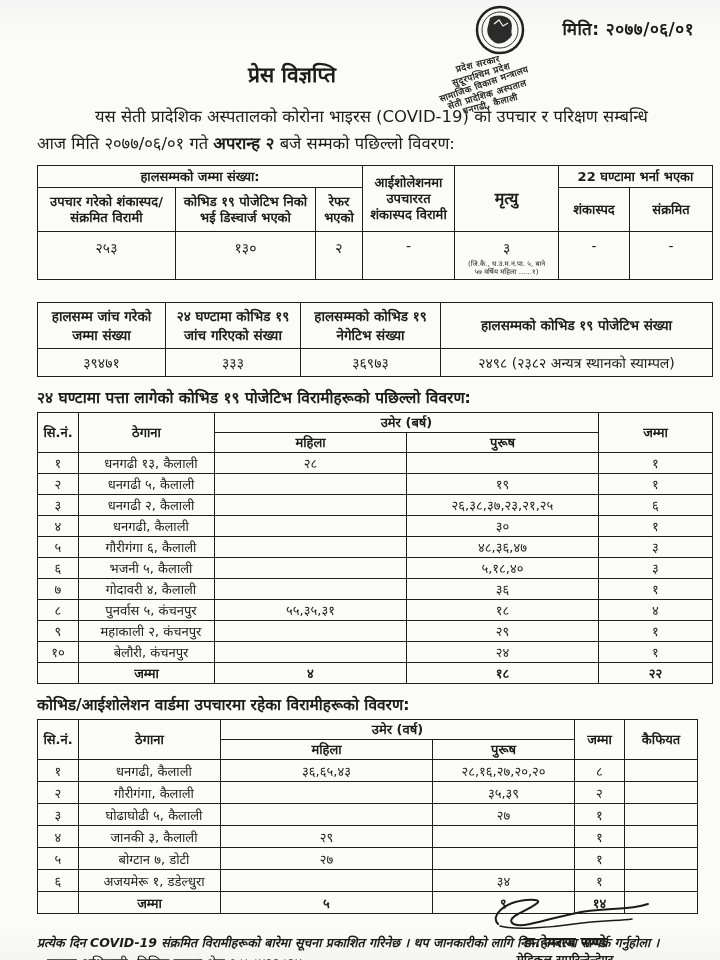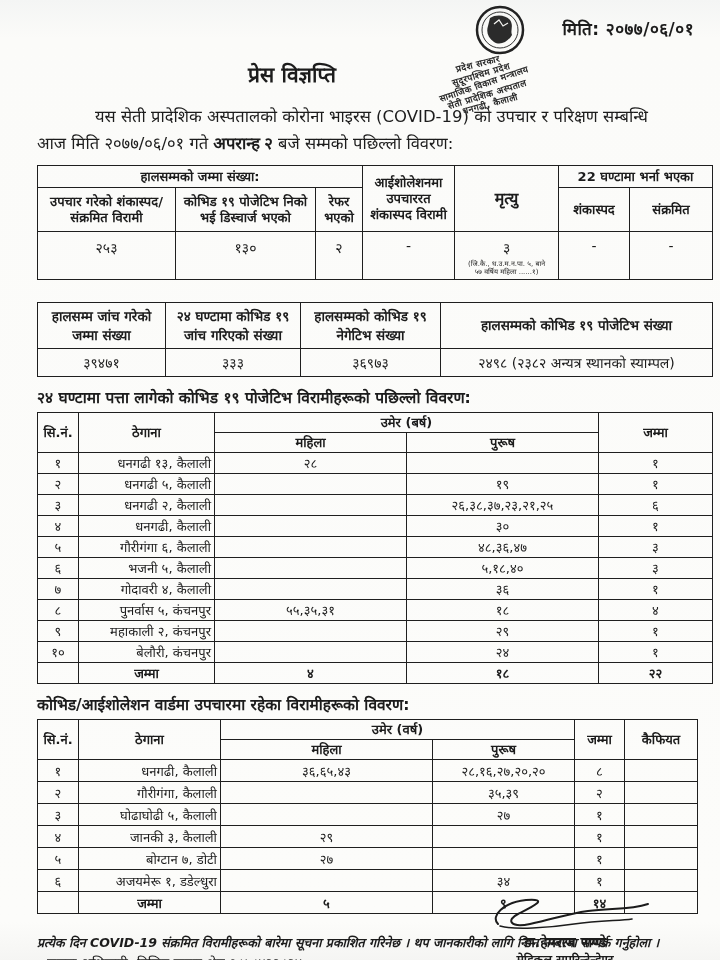--- a/index.html
+++ b/index.html
@@ -33,28 +33,28 @@
     font-size: 9px; line-height: 10.5px; font-weight: 700; color: #2a2a2a;
     letter-spacing: .4px; white-space: nowrap;
   }
   .seal-lines div:nth-child(1){ transform: rotate(3deg); }
   .seal-lines div:nth-child(3){ transform: rotate(-2deg); }
   .seal-lines div:nth-child(5){ transform: rotate(2deg); }
 
   
   .intro { padding-top: 103px; font-size: 16.5px; line-height: 27px; }
   .intro .indent { display: inline-block; width: 58px; }
-  .intro b { font-weight: 700; font-family: Liberation Serif, serif; }
+  .intro b { font-weight: 700; }
 
   
   table { border-collapse: collapse; table-layout: fixed; background: transparent; }
   th, td { border: 1.4px solid #1f1f1f; padding: 1px 3px; vertical-align: middle; }
   th { font-weight: 700; }
   .c { text-align: center; }
-  .l { text-align: right; padding-left: 12px; }
+  .l { text-align: center; padding-left: 12px; }
 
   
   .t1 { width: 675px; margin-top: 8px; font-size: 13px; }
   .t1 th { font-size: 13px; line-height: 16px; }
   .t1 .grp { height: 22px; }
   .t1 .sub th { height: 44px; }
   .t1 tbody td { height: 48px; font-size: 14px; vertical-align: top; padding-top: 6px; }
   .death-note { font-size: 7px; line-height: 8px; font-weight: 400; margin-top: 3px; }
 
   

